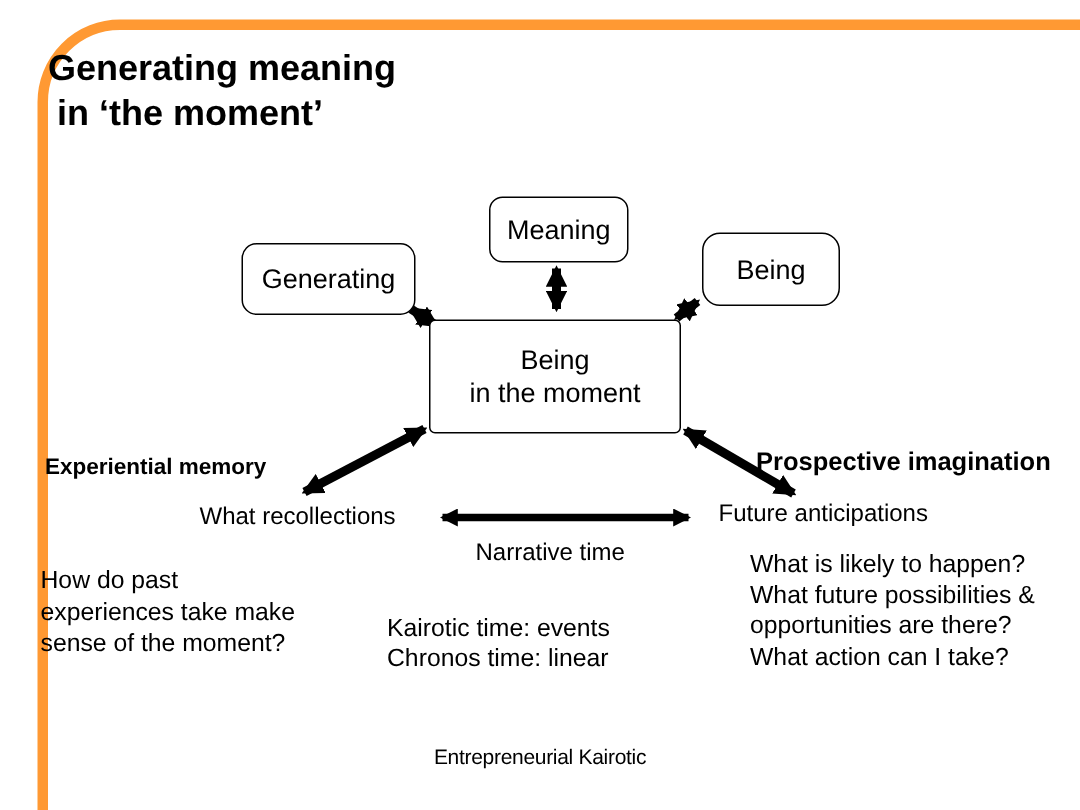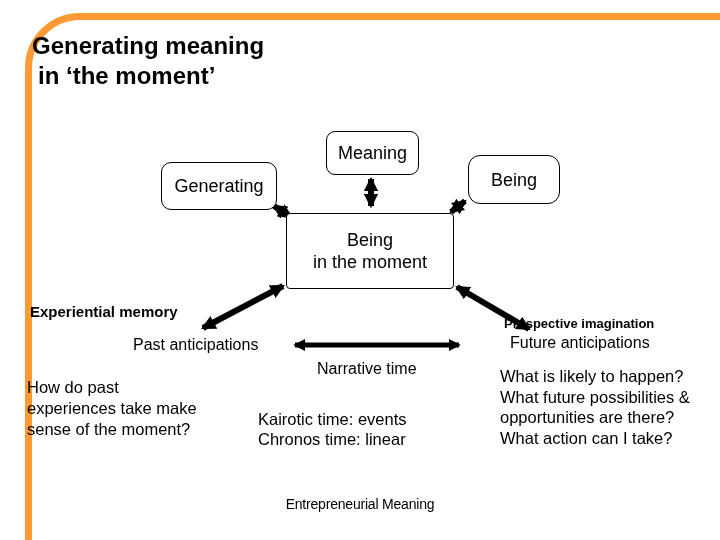--- a/index.html
+++ b/index.html
@@ -25,23 +25,23 @@
     display:flex; flex-direction:column; align-items:center; justify-content:center;
     font-size:18px; text-align:left; line-height:22px;
   }
   #box-meaning    { left:326px; top:131px; width:91px;  height:42px; border-radius:9px;  }
   #box-perceiving { left:161px; top:162px; width:114px; height:46px; border-radius:10px; }
   #box-acting     { left:468px; top:155px; width:90px;  height:47px; border-radius:12px; }
   #box-being      { left:286px; top:213px; width:166px; height:74px; border-radius:4px; }
   .lbl { position:absolute; z-index:2; white-space:nowrap; }
   .bold { font-weight:bold; }
   #experiential { left:30px;  top:303px; font-size:15px; }
-  #prospective  { left:504px; top:316px; font-size:13px; }
+  #prospective  { left:504px; top:298px; font-size:17px; }
   #past-rec     { left:133px; top:336px; font-size:16px; }
-  #future-ant   { left:479px; top:334px; font-size:16px;margin-left:31px; }
+  #future-ant   { left:479px; top:334px; font-size:16px; }
   #narrative    { left:317px; top:360px; font-size:16px;text-align:right; }
   .block { position:absolute; z-index:2; font-size:16.5px; line-height:21px; }
   #q-past   { left:27px;  top:377px; }
   #time-types { left:258px; top:409px; line-height:20px; }
   #q-future { left:500px; top:366px; line-height:20.5px; }
   #footer {
     position:absolute; left:0; top:496px; width:720px; z-index:2;
     text-align:center; font-size:14px; letter-spacing:-0.2px;
   }
 </style>
@@ -85,21 +85,21 @@
 
   <div id="box-being" class="box">
     <span>Being</span>
     <span>in the moment</span>
   </div>
 
   <div id="experiential" class="lbl bold">Experiential memory</div>
 
   <div id="prospective" class="lbl bold">Prospective imagination</div>
 
-  <div id="past-rec" class="lbl">Past anticipations</div>
+  <div id="past-rec" class="lbl">What recollections</div>
 
   <div id="future-ant" class="lbl">Future anticipations</div>
 
   <div id="narrative" class="lbl">Narrative time</div>
 
   <div id="q-past" class="block">
     <div>How do past</div>
     <div>experiences take make</div>
     <div>sense of the moment?</div>
   </div>
@@ -109,15 +109,15 @@
     <div>What future possibilities &amp;</div>
     <div>opportunities are there?</div>
     <div>What action can I take?</div>
   </div>
 
   <div id="time-types" class="block">
     <div>Kairotic time: events</div>
     <div>Chronos time: linear</div>
   </div>
 
-  <div id="footer">Entrepreneurial Meaning</div>
+  <div id="footer">Entrepreneurial Kairotic</div>
 
 </div>
 
 </body></html>

